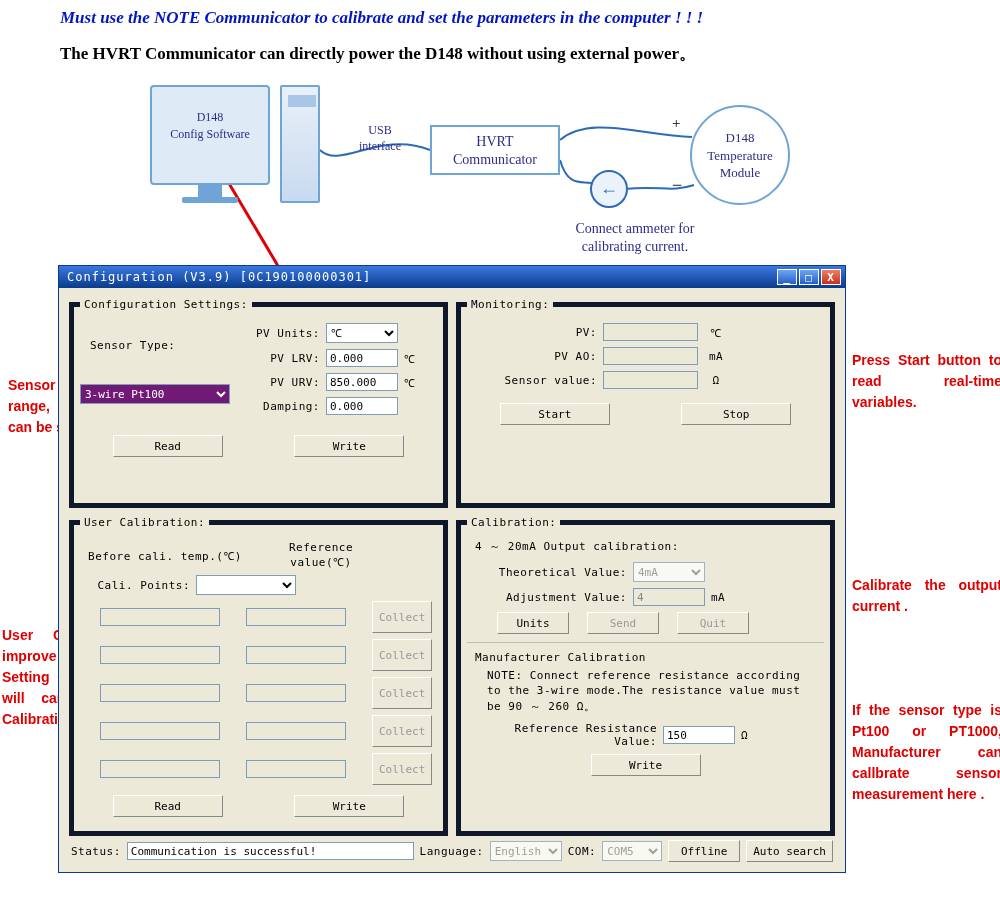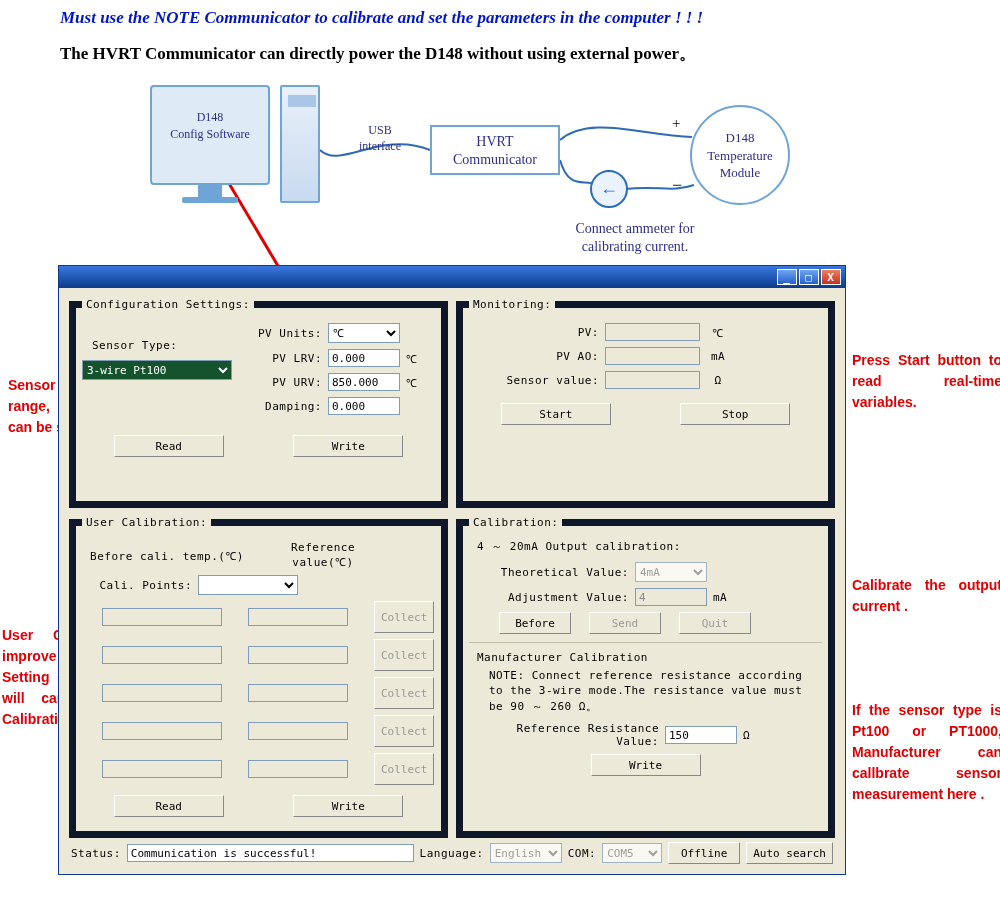--- a/index.html
+++ b/index.html
@@ -157,21 +157,21 @@
     display:flex;align-items:center;justify-content:center;
     font-size:11px;font-weight:bold;color:#fff;
   }
   .win-btn.close { background: linear-gradient(#f08060,#c83020); }
 
   .app-body {
     background: #ece9d8;
     padding: 6px;
   }
   fieldset {
-    border: 7px solid #0f172a;
+    border: 5px solid #0f172a;
     margin: 4px;
     padding: 6px 6px 8px;
     position: relative;
   }
   legend {
     font-family: "SimSun", monospace;
     padding: 0 4px;
     font-size: 11px;
     letter-spacing: 0.5px;
   }
@@ -198,21 +198,21 @@
     background: #ece9d8;
     color: #888;
   }
   select.sel {
     font-family: "SimSun", monospace;
     font-size: 11px;
     height: 20px;
     border: 1px solid #7f9db9;
     background: #fff;
   }
-  select.sel.blue { background:#14532d; color:#fff; }
+  select.sel.blue { background:#701a75; color:#fff;margin-top:24px; }
   button.btn {
     font-family: "SimSun", monospace;
     font-size: 11px;
     background: #ece9d8;
     border: 1px solid #888;
     border-top-color:#fff; border-left-color:#fff;
     height: 22px;
     min-width: 72px;
     padding: 0 6px;
     cursor: pointer;
@@ -297,20 +297,21 @@
   <div class="annot" style="left:8px; top:375px; width:160px;">Sensor type, units , range, and damping can be set here.</div>
   <div class="annot" style="left:852px; top:350px;">Press Start button to read real-time variables.</div>
   <div class="annot" style="left:2px; top:625px; width:168px;">User Calibration can improve accuracy. Setting Cali Points to 0 will cancel the User Calibration。</div>
   <div class="annot" style="left:852px; top:575px;">Calibrate the output current .</div>
   <div class="annot" style="left:852px; top:700px;">If the sensor type is Pt100 or PT1000, Manufacturer can callbrate sensor measurement here .</div>
 
   <div class="watermark">zrzc.en.alibaba.com</div>
 
   <div class="app-window">
     <div class="titlebar">
+      <span>Configuration  (V3.9)    [0C190100000301]</span>
       <span class="spacer"></span>
       <div class="win-btn">_</div>
       <div class="win-btn">□</div>
       <div class="win-btn close">X</div>
     </div>
     <div class="app-body">
 
       <div class="top-row">
 
         <fieldset>
@@ -422,21 +423,21 @@
           <div class="row">
               <span class="lbl right" style="width:160px;">Theoretical Value:</span>
             <select class="sel" disabled="" style="width:72px;"><option>4mA</option></select>
           </div>
           <div class="row">
               <span class="lbl right" style="width:160px;">Adjustment Value:</span>
             <input class="txt" disabled="" style="width: 72px;" value="4">
             <span class="lbl">mA</span>
           </div>
           <div class="row" style="gap:18px;margin-left:30px;">
-            <button class="btn">Before</button>
+            <button class="btn">Units</button>
             <button class="btn" disabled="">Send</button>
             <button class="btn" disabled="">Quit</button>
           </div>
           <div style="height:1px;background:#bfbfaa;margin:8px 0;"></div>
           <div class="lbl" style="margin:2px 0 4px 8px;">Manufacturer Calibration</div>
           <div class="lbl" style="margin:0 8px 8px 20px;line-height:1.4;">NOTE: Connect reference resistance according to the 3-wire mode.The resistance value must be 90 ～ 260 Ω。</div>
           <div class="row">
               <span class="lbl right" style="width:190px;">Reference Resistance Value:</span>
             <input class="txt" style="width: 72px;" value="150">
             <span class="lbl">Ω</span>

